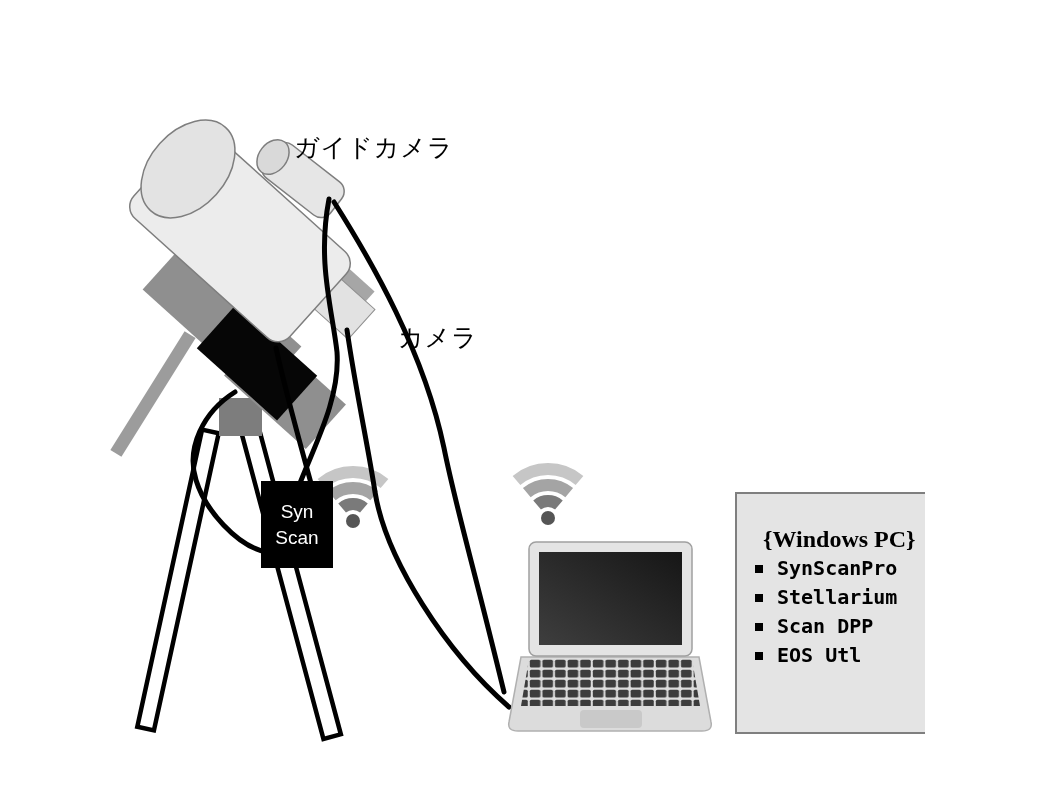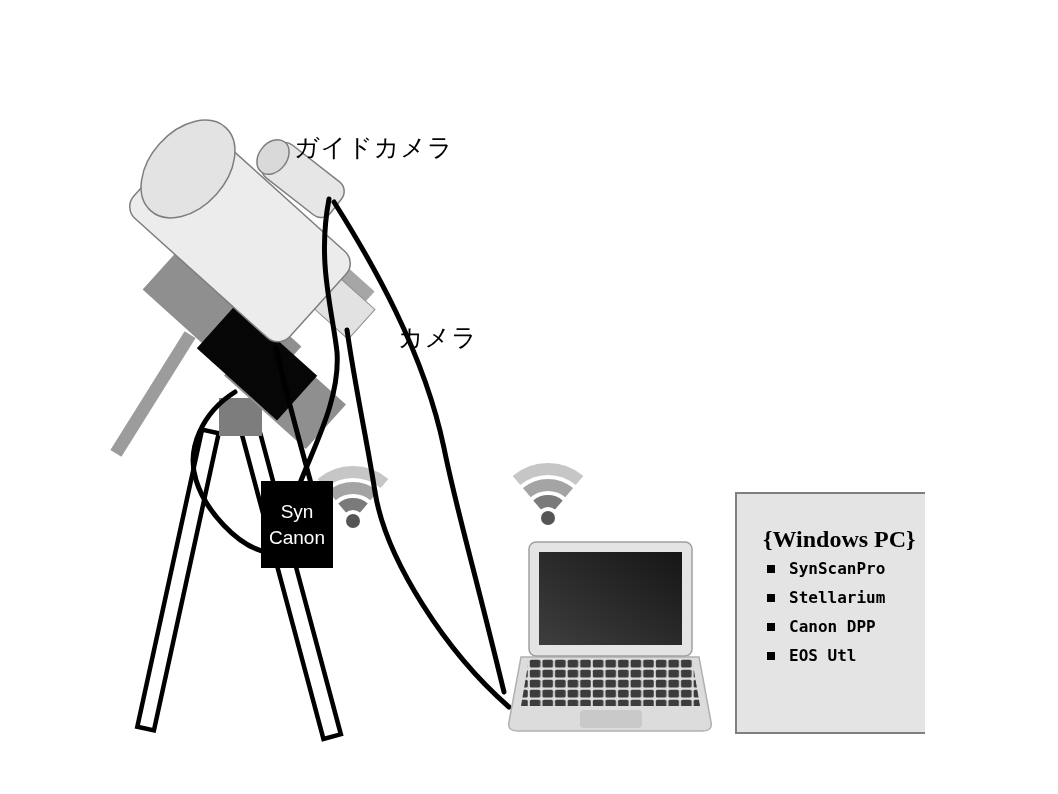--- a/index.html
+++ b/index.html
@@ -23,21 +23,21 @@
   #pc-panel{
     position:absolute;left:735px;top:492px;width:222px;height:238px;
     background:#e4e4e4;border:2px solid #7f7f7f;
     font-family:"DejaVu Sans Mono","Liberation Mono",monospace;
     font-weight:bold;color:#000;box-sizing:content-box;
   }
   #pc-panel .panel-title{
     margin:31px 0 0 26px;font-size:24px;line-height:29px;white-space:nowrap;font-family:Liberation Serif, serif;
   }
   .pc-item{
-    position:relative;margin-left:52px;font-size:16px;line-height:29px;
+    position:relative;margin-left:40px;font-size:20px;line-height:29px;
     white-space:nowrap;
   }
   .pc-item::before{
     content:"";position:absolute;left:-22px;top:11px;width:8px;height:8px;
     background:#000;
   }
 </style>
 </head>
 <body>
 
@@ -137,24 +137,24 @@
       <rect x="580" y="710" width="62" height="18" rx="4" fill="#c9c9c9"></rect>
     </g>
   </svg>
 
   <div class="jp-label" id="guide-camera-label">ガイドカメラ</div>
 
   <div class="jp-label" id="camera-label">カメラ</div>
 
   <div id="synscan-box">
     <span>Syn</span>
-    <span>Canon</span>
+    <span>Scan</span>
   </div>
 
   <div id="pc-panel">
     <div class="panel-title">{Windows PC}</div>
     <div class="pc-item">SynScanPro</div>
     <div class="pc-item">Stellarium</div>
-    <div class="pc-item">Canon DPP</div>
+    <div class="pc-item">Scan DPP</div>
     <div class="pc-item">EOS Utl</div>
   </div>
 
 </div>
 
 </body></html>

